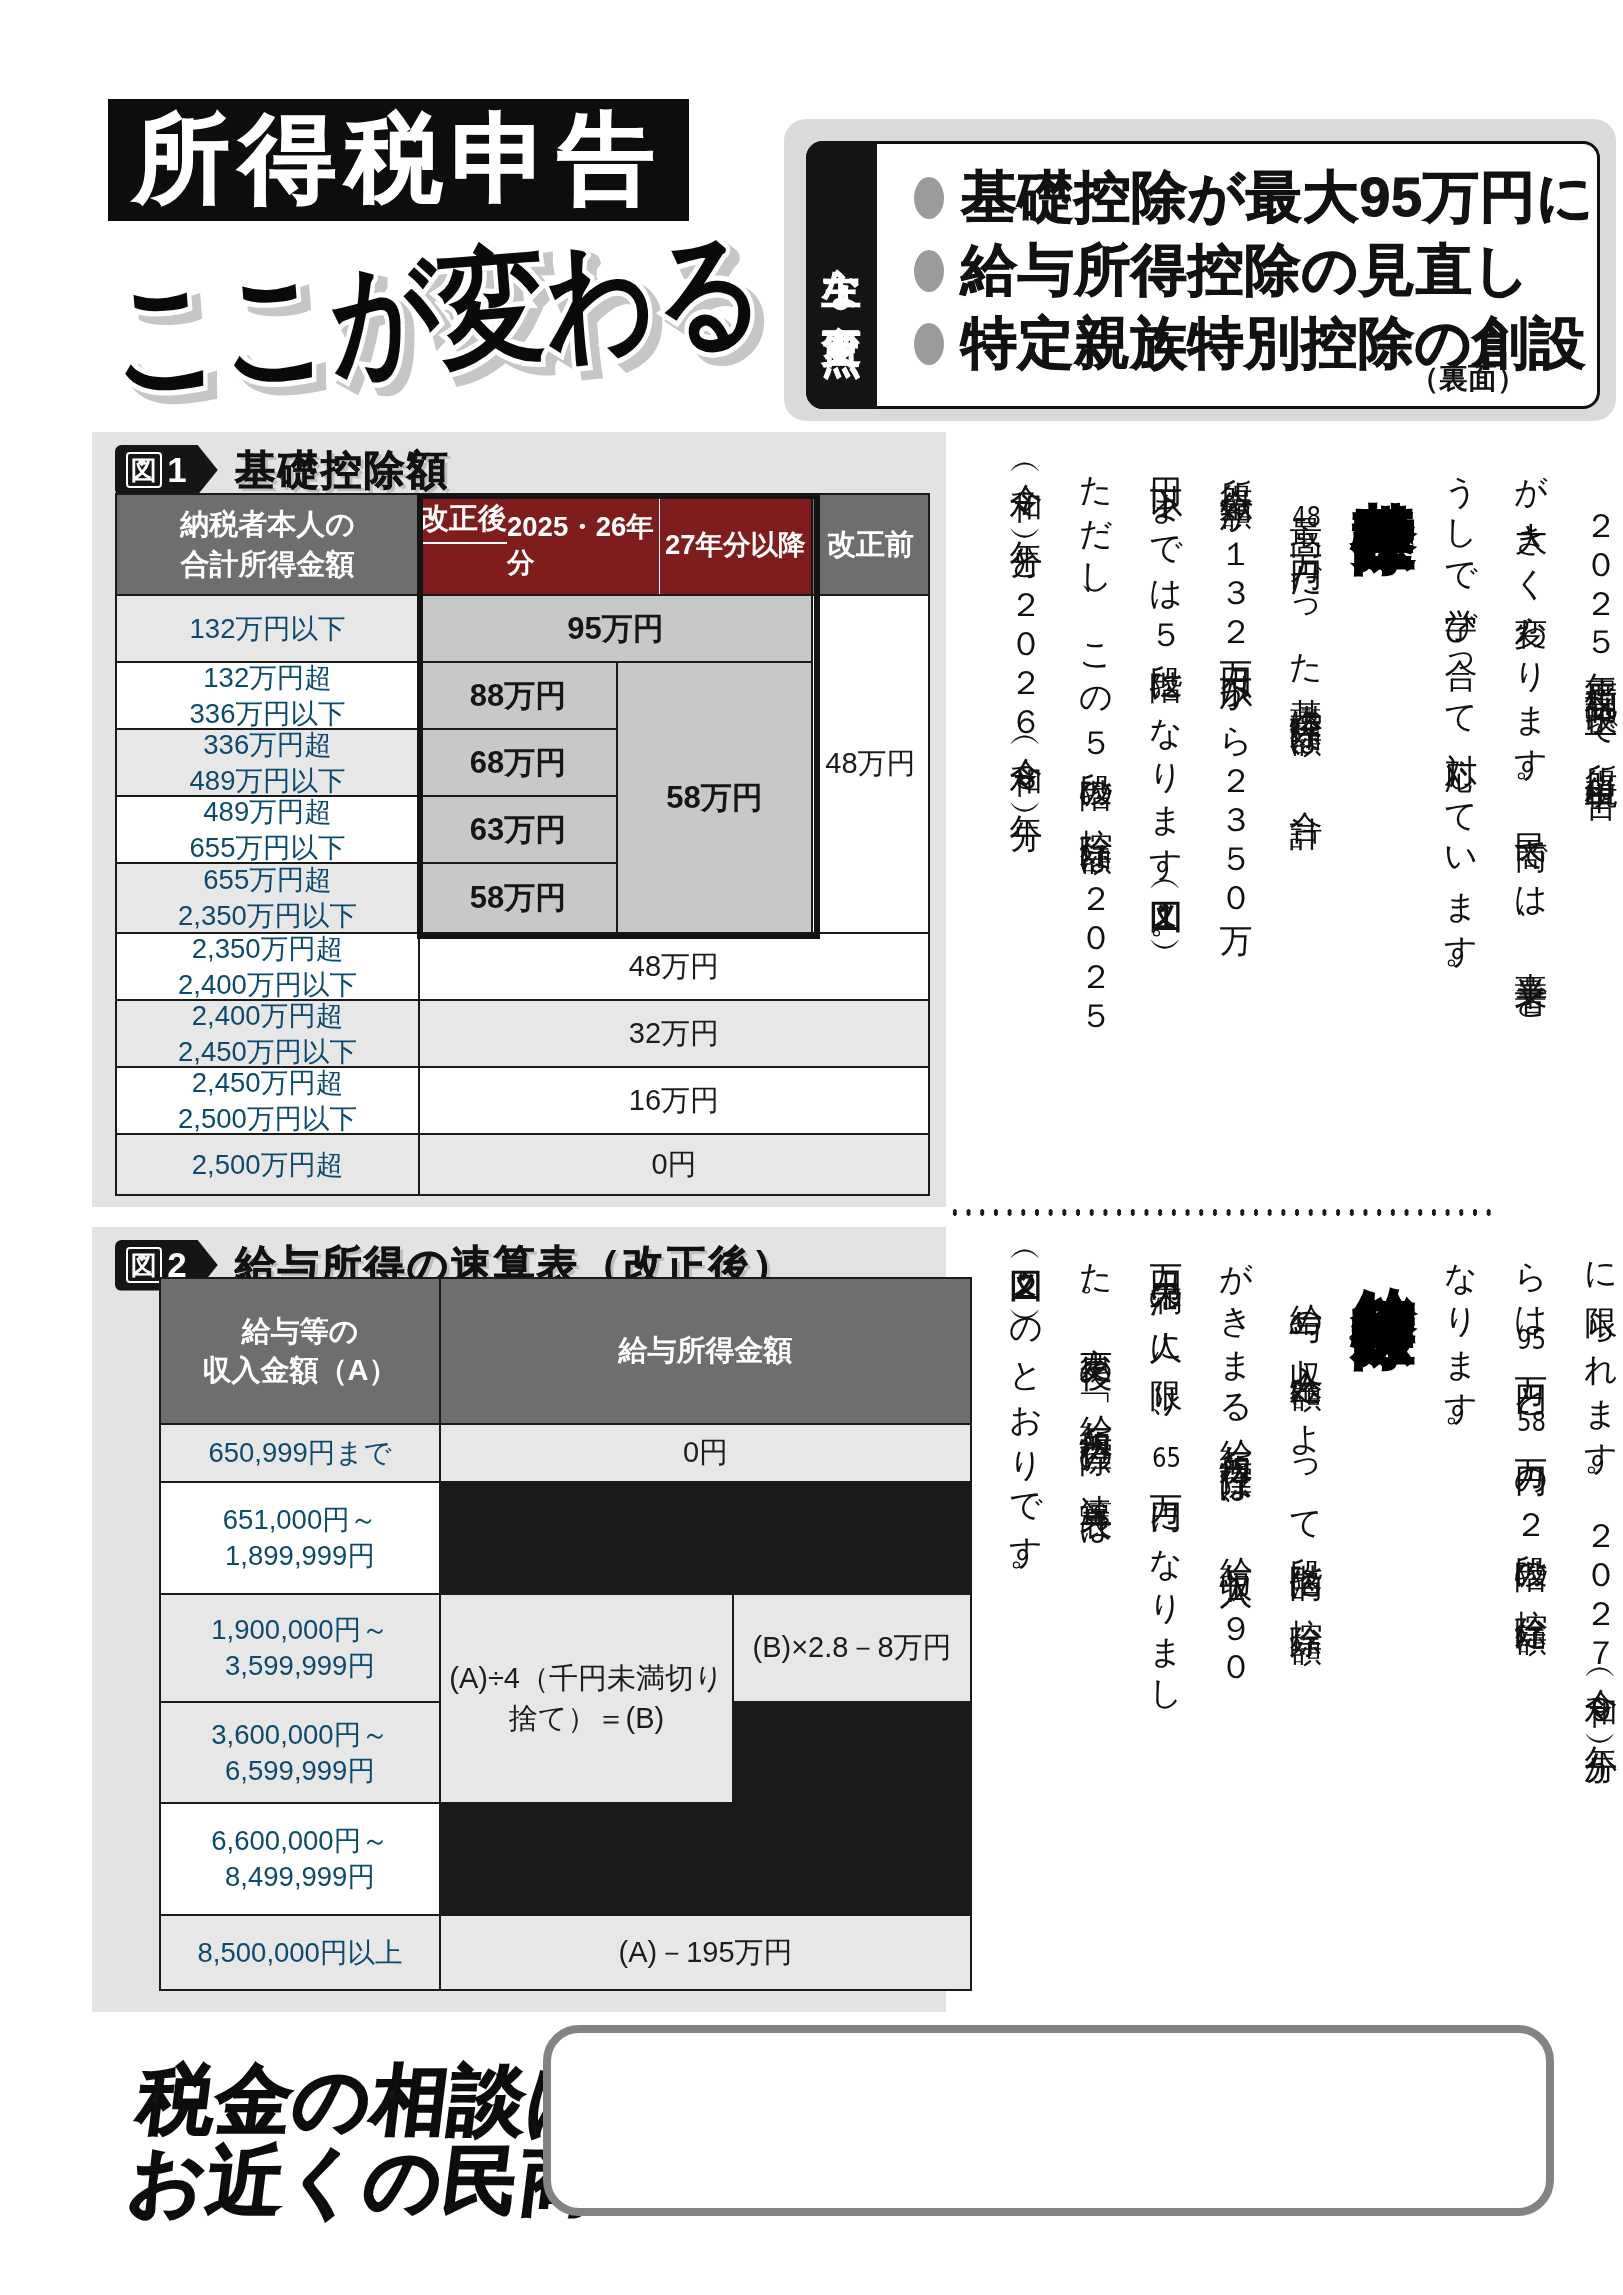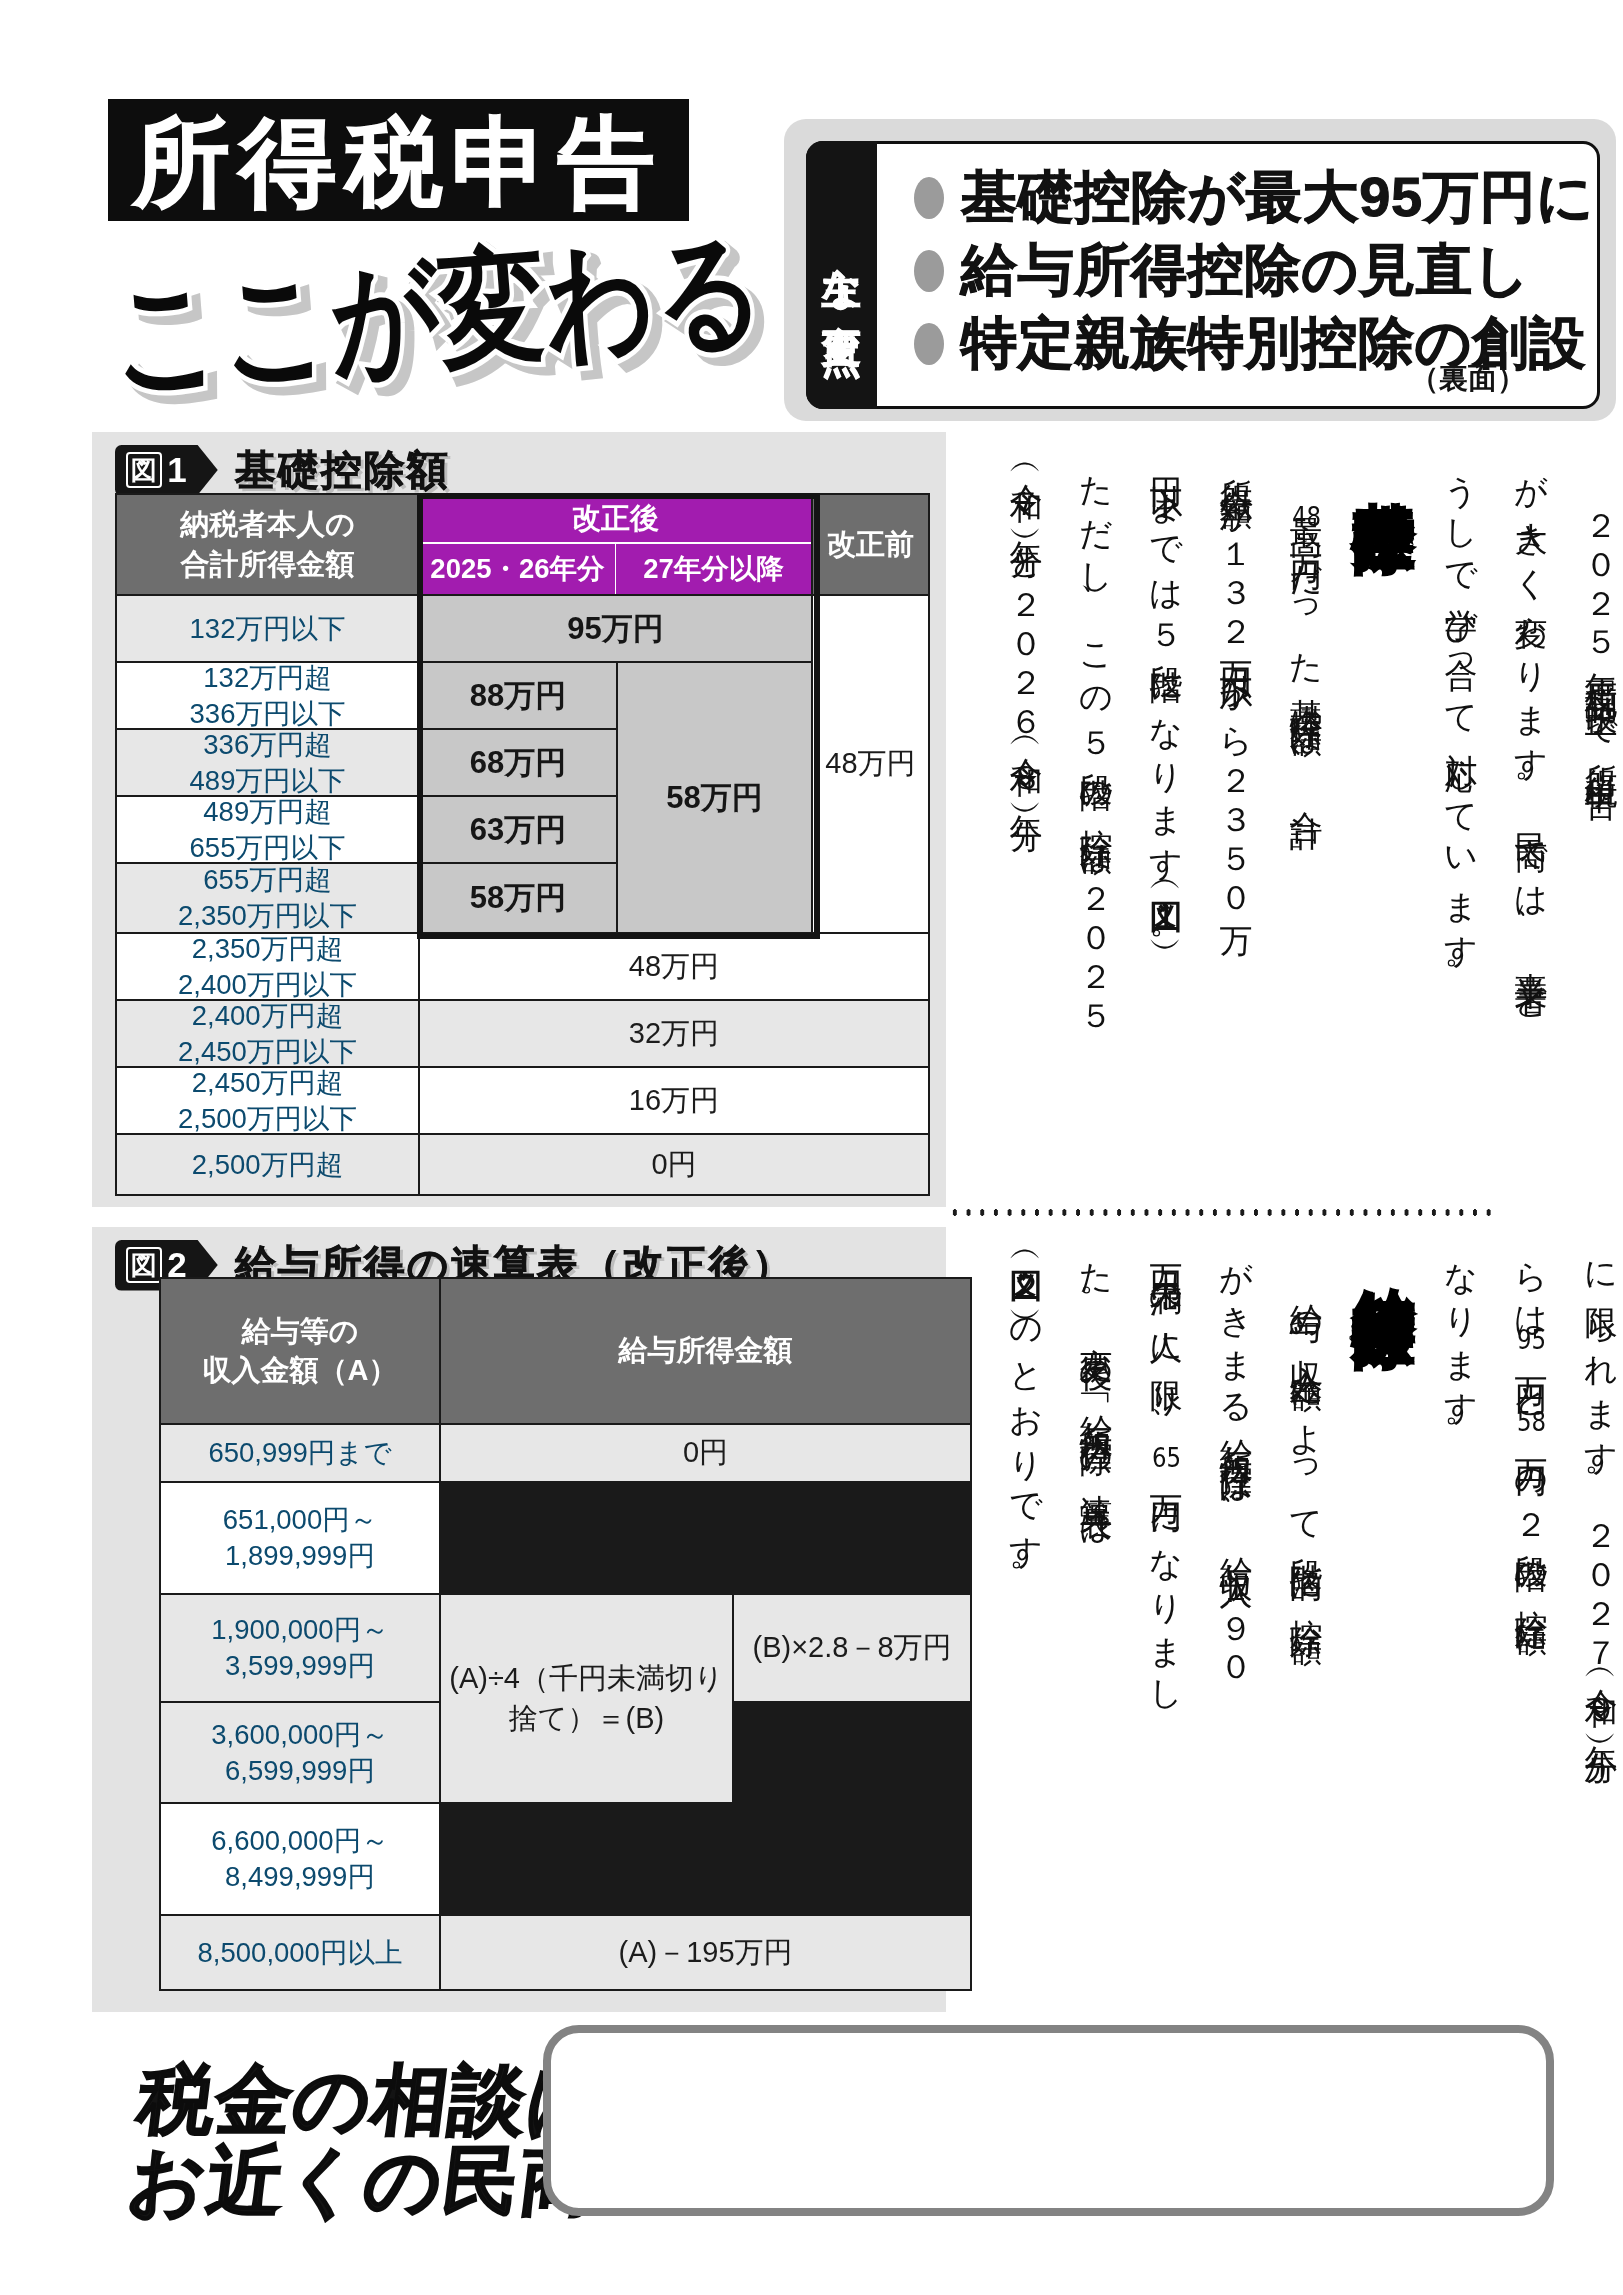--- a/index.html
+++ b/index.html
@@ -3,21 +3,21 @@
 <meta charset="utf-8">
 <style>
   html,body { margin:0; padding:0; background:#ffffff; }
   .page {
     position:relative; width:1623px; height:2295px; background:#ffffff;
     font-family:"Liberation Sans","DejaVu Sans",sans-serif; color:#141414; overflow:hidden;
   }
   
   .title-badge {
     position:absolute; left:108px; top:99px; width:581px; height:122px;
-    background:#0d0d0d; display:flex; justify-content:center;
+    background:#0d0d0d; display:flex; align-items:center; justify-content:center;
   }
   .title-badge span {
     color:#fff; font-size:97px; font-weight:900; letter-spacing:9.2px;
     -webkit-text-stroke:1.3px #fff; white-space:nowrap;
   }
   .title-main-wrap { position:absolute; left:98px; top:191px; width:707px; height:222px; transform:rotate(-4.5deg); }
   
   .hl-shadow { position:absolute; left:784px; top:119px; width:832px; height:302px; background:#dadada; border-radius:22px; }
   .hl-box {
     position:absolute; left:806px; top:141px; width:788px; height:262px;
@@ -64,21 +64,21 @@
            grid-template-rows:144px 56px 110px 106px 99px 110px 73px;margin-left:44px; }
   .cell { display:flex; align-items:center; justify-content:center; text-align:center; white-space:pre-line; }
   .dk { background:#6e6e6e; color:#fff; font-size:29px; font-weight:800; line-height:1.35; }
   .g  { background:#e7e7e7; }
   .w  { background:#ffffff; }
   .hlc{ background:#c8c8c8; }
   .lbl { font-size:27.5px; line-height:1.3; color:#0c4a6e; }
   .val { font-size:29px; color:#1c1c1c; }
   .valb{ font-size:31px; font-weight:800; color:#161616; }
   
-  .after-block { grid-column:2 / span 2; grid-row:1; background:#a21caf; display:flex; flex-direction:column; }
+  .after-block { grid-column:2 / span 2; grid-row:1; background:#7f1d1d; display:flex; flex-direction:row; }
   .after-top { height:47px; display:flex; align-items:center; justify-content:center;
                color:#fff; font-size:29px; font-weight:800; border-bottom:2px solid #fff; }
   .after-sub { flex:1; display:flex; }
   .after-sub .sub { flex:1; display:flex; align-items:center; justify-content:center;
                     color:#fff; font-size:27.5px; font-weight:800; }
   .after-sub .sub:first-child { border-right:1.3px solid #fff; }
   .hl-frame { position:absolute; left:300px; top:-2px; width:403px; height:446px;
               border:6.5px solid #141414; box-sizing:border-box; pointer-events:none; }
   
   .article { position:absolute; display:flex; flex-direction:row-reverse; justify-content:flex-start; }

